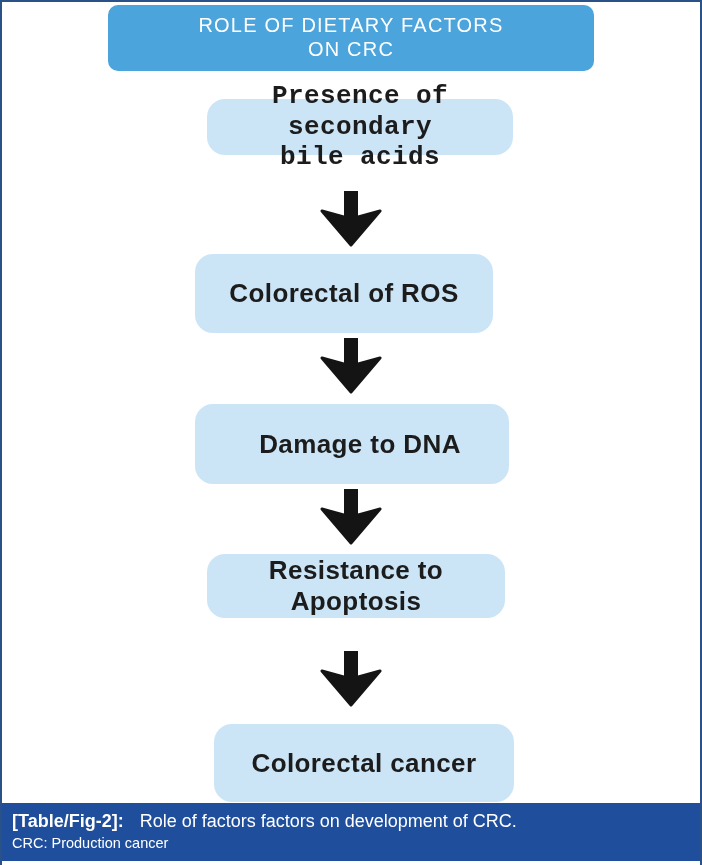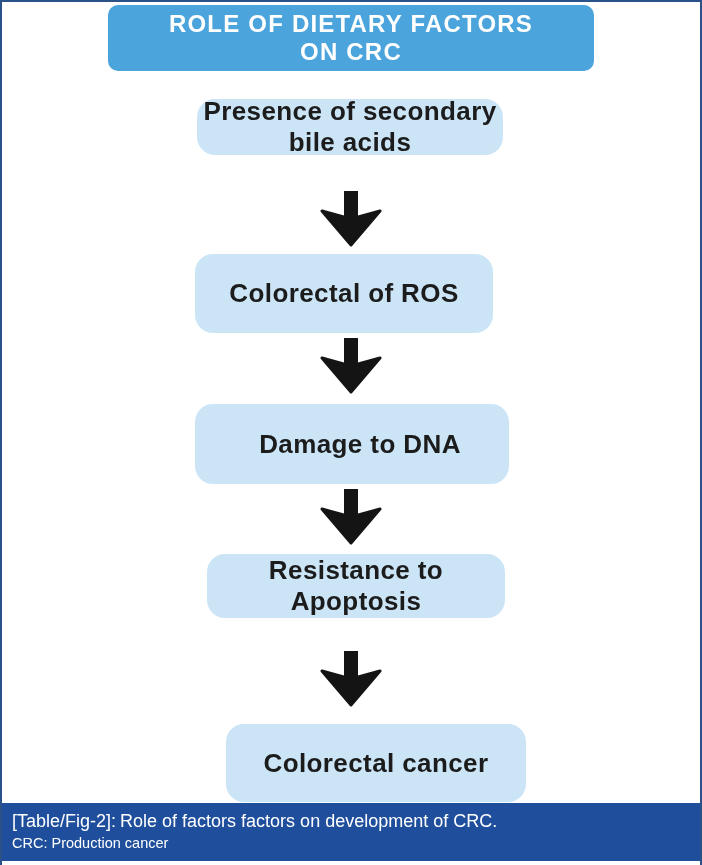--- a/index.html
+++ b/index.html
@@ -22,47 +22,47 @@
     top: 3px;
     width: 486px;
     height: 66px;
     background: #4BA4DB;
     border-radius: 10px;
     display: flex;
     align-items: center;
     justify-content: center;
     text-align: center;
     color: #ffffff;
-    font-weight: bold;
-    font-size: 24px;
+    font-weight: normal;
+    font-size: 20px;
     letter-spacing: 1.2px;
     line-height: 1.18;
     white-space: pre-line;
   }
 
   .node {
     position: absolute;
     background: #CBE5F7;
     border-radius: 18px;
     display: flex;
     align-items: center;
     justify-content: center;
     text-align: center;
     color: #1c1c1c;
     font-weight: bold;
     font-size: 26px;
     letter-spacing: 0.4px;
     line-height: 1.18;
     white-space: pre-line;
   }
-  .n1 { left: 195px; top:  97px; width: 306px; height: 56px; }
+  .n1 { left: 205px; top:  97px; width: 306px; height: 56px; font-family: Liberation Mono, monospace; }
   .n2 { left: 193px; top: 252px; width: 298px; height: 79px; }
   .n3 { left: 193px; top: 402px; width: 314px; height: 80px; padding-left: 16px; }
   .n4 { left: 205px; top: 552px; width: 298px; height: 64px; }
-  .n5 { left: 212px; top: 722px; width: 300px; height: 78px; margin-left: 12px; }
+  .n5 { left: 212px; top: 722px; width: 300px; height: 78px; }
 
   .arrow {
     position: absolute;
     left: 318px;
     width: 62px;
     height: 56px;
   }
   .a1 { top: 189px; }
   .a2 { top: 336px; }
   .a3 { top: 487px; }
@@ -77,22 +77,22 @@
     height: 58px;
     background: #1F4F9C;
     color: #ffffff;
     padding: 6px 10px 0 10px;
   }
   .caption-line1 {
     font-size: 18px;
     line-height: 1.35;
   }
   .caption-label {
-    font-weight: normal;
-    margin-right: 4px;
+    font-weight: bold;
+    margin-right: 16px;
   }
   .caption-footnote {
     font-size: 14.5px;
     line-height: 1.4;
   }
 </style>
 </head>
 <body>
 
 <div class="page">

